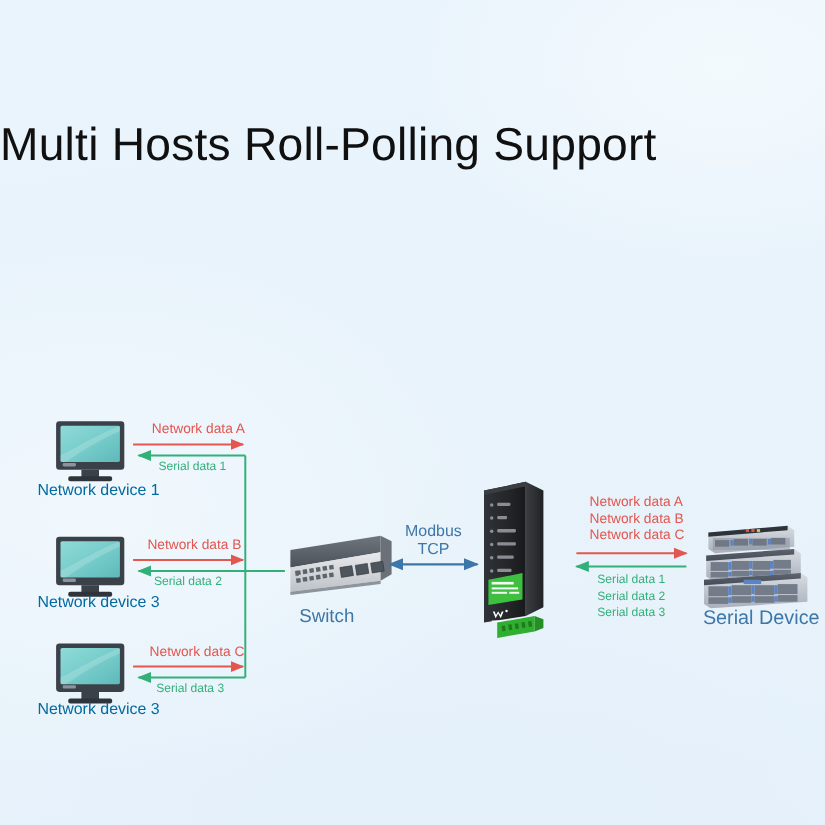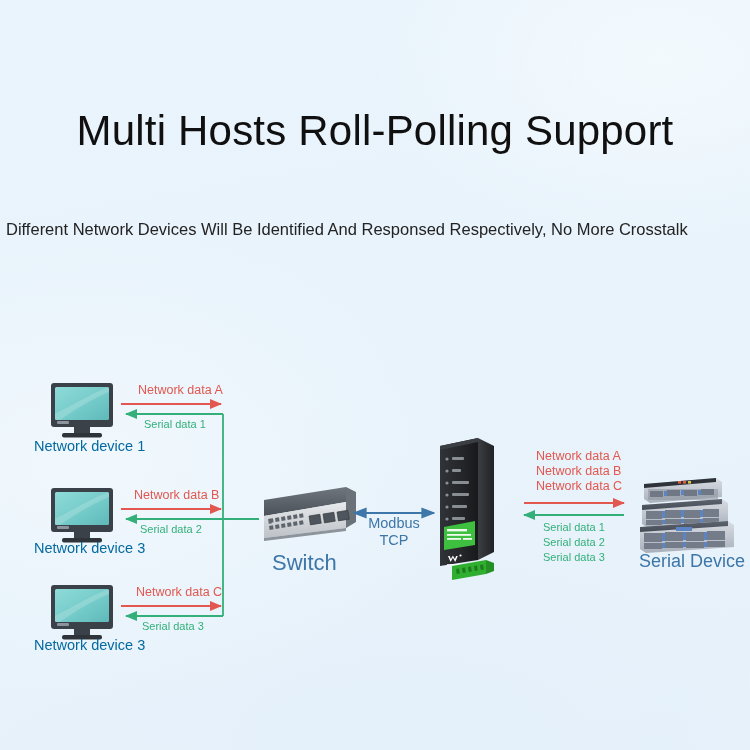--- a/index.html
+++ b/index.html
@@ -14,54 +14,52 @@
     background:
       radial-gradient(ellipse 420px 260px at 88% 8%, #f3fafe 0%, rgba(243,250,254,0) 70%),
       radial-gradient(ellipse 520px 340px at 12% 62%, #f0f8fd 0%, rgba(240,248,253,0) 72%),
       radial-gradient(ellipse 600px 300px at 55% 100%, #e4f0fa 0%, rgba(228,240,250,0) 70%),
       linear-gradient(170deg,#eaf4fc 0%, #e9f3fb 45%, #e6f1fa 100%);
   }
 
   
   .title{
     position:absolute;left:0;right:0;top:80px;
-    text-align:center;
     font-size:42px;line-height:1.1;
     color:#101010;font-weight:400;
     letter-spacing:0.2px;
   }
   .sub{
     position:absolute;left:6px;right:4px;top:214px;
     font-size:16.5px;line-height:30px;color:#232323;
     font-weight:400;
   }
   .sub span{display:block;}
 
   
   .canvas{position:absolute;left:16px;top:0;width:750px;height:612px;}
   .canvas svg{position:absolute;left:0;top:0;}
 
   
   .lbl{position:absolute;white-space:nowrap;}
   .lbl-dev{font-size:14.5px;color:#0369a1;}
   .lbl-red{font-size:12.5px;color:#e2574f;}
   .lbl-green{font-size:11px;color:#33b07a;}
-  .lbl-switch{font-size:22px;color:#3d76a8;}
+  .lbl-switch{font-size:17px;color:#3d76a8;}
   .lbl-serialdev{font-size:18px;color:#3d76a8;text-align:right;}
   .lbl-modbus{font-size:14.5px;color:#3d76a8;text-align:center;line-height:17px;}
 </style>
 </head>
 <body>
 
 <div id="page"></div>
 
 <h1 class="title">Multi Hosts Roll-Polling Support</h1>
 
 <div class="sub">
-  <span>Different Network Devices Will Be Identified And Responsed Respectively, No More Crosstalk</span>
 </div>
 
 <div class="canvas">
 
   <svg width="750" height="750" viewBox="0 0 750 750">
     <defs>
       <marker id="arrRed" viewBox="0 0 10 10" refX="9" refY="5" markerWidth="7" markerHeight="7" orient="auto-start-reverse">
         <path d="M0,1 L10,5 L0,9 z" fill="#e2574f"></path>
       </marker>
       <marker id="arrGreen" viewBox="0 0 10 10" refX="9" refY="5" markerWidth="7" markerHeight="7" orient="auto-start-reverse">
@@ -306,21 +304,21 @@
   <div class="lbl lbl-red" style="left:118px;top:488px;">Network data B</div>
   <div class="lbl lbl-green" style="left:124px;top:523px;">Serial data 2</div>
   <div class="lbl lbl-dev" style="left:18px;top:540px;">Network device 3</div>
 
   <div class="lbl lbl-red" style="left:120px;top:585px;">Network data C</div>
   <div class="lbl lbl-green" style="left:126px;top:620px;">Serial data 3</div>
   <div class="lbl lbl-dev" style="left:18px;top:637px;">Network device 3</div>
 
   <div class="lbl lbl-switch" style="left:256px;top:550px;">Switch</div>
 
-  <div class="lbl lbl-modbus" style="left:343px;top:475px;width:70px;margin-top:40px;">
+  <div class="lbl lbl-modbus" style="left:343px;top:475px;width:70px;">
     <div>Modbus</div>
     <div>TCP</div>
   </div>
 
   <div class="lbl lbl-red" style="left:520px;top:449px;">Network data A</div>
   <div class="lbl lbl-red" style="left:520px;top:464px;">Network data B</div>
   <div class="lbl lbl-red" style="left:520px;top:479px;">Network data C</div>
 
   <div class="lbl lbl-green" style="left:527px;top:521px;">Serial data 1</div>
   <div class="lbl lbl-green" style="left:527px;top:536px;">Serial data 2</div>

